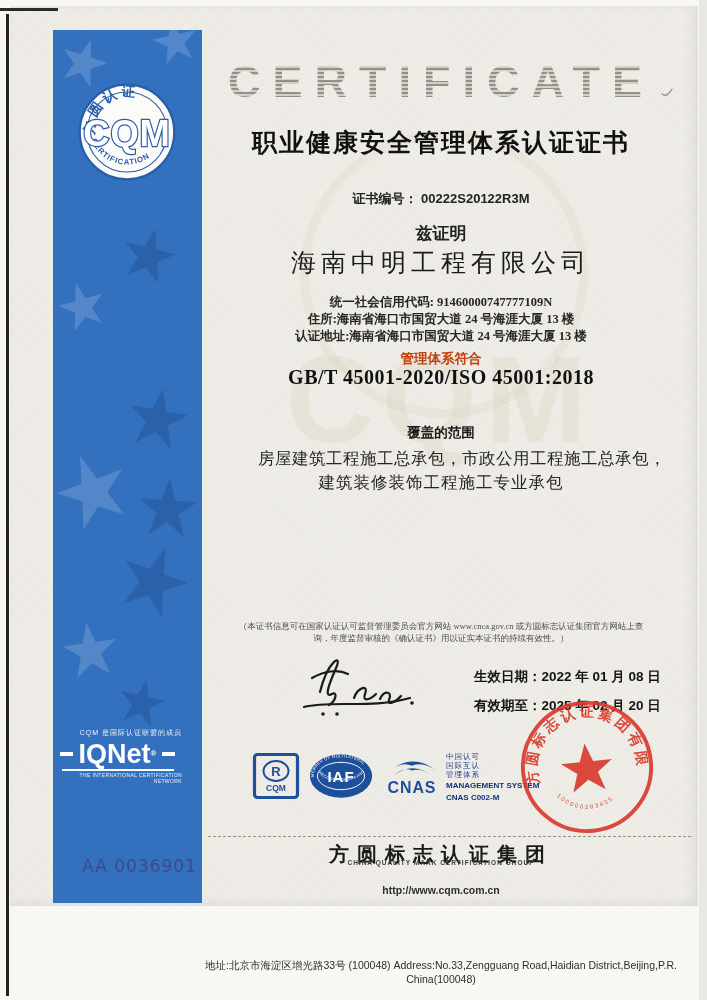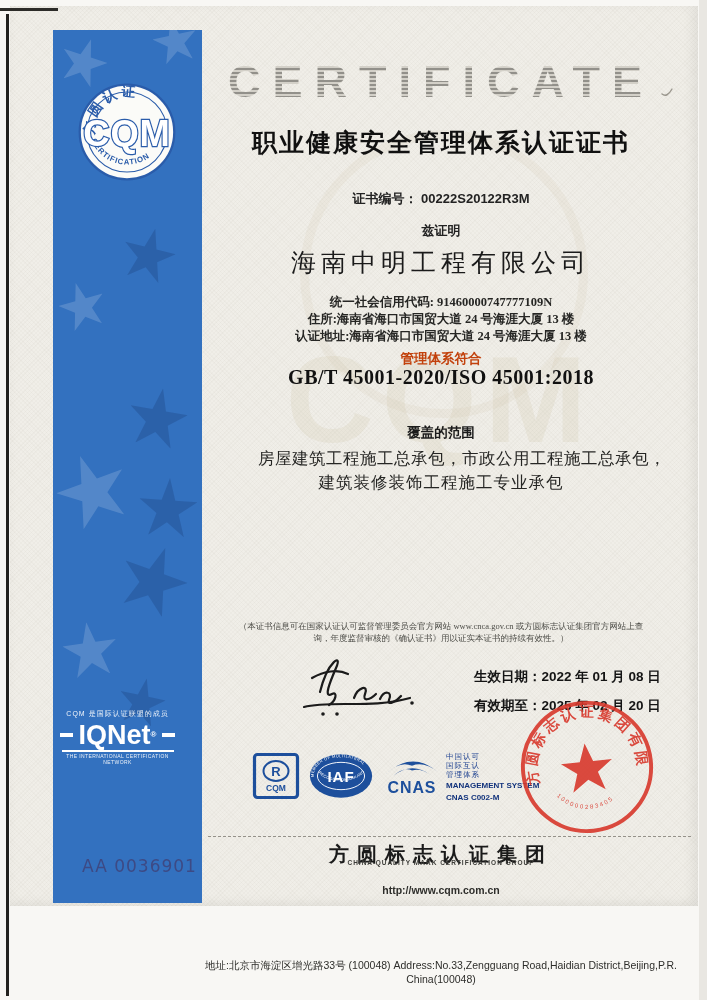--- a/index.html
+++ b/index.html
@@ -20,41 +20,41 @@
   .wm-text{position:absolute;left:255px;top:330px;width:370px;text-align:center;font-size:122px;font-weight:bold;
     letter-spacing:8px;color:rgba(203,193,164,.20);z-index:1;font-family:"Liberation Sans",sans-serif;}
 
   
   .sidebar{position:absolute;left:53px;top:30px;width:149px;height:873px;background:#3371bf;overflow:hidden;z-index:2;}
   .star{position:absolute;clip-path:polygon(50% 0%,61.8% 38.2%,100% 38.2%,69.1% 61.8%,80.9% 100%,50% 76.4%,19.1% 100%,30.9% 61.8%,0% 38.2%,38.2% 38.2%);}
   .star.light{background:rgba(255,255,255,.16);}
   .star.dark{background:rgba(10,30,70,.18);}
   .cqm-logo{position:absolute;left:24px;top:52px;width:100px;height:100px;}
 
-  .iqnet{position:absolute;left:0;top:679px;width:129px;text-align:center;color:#fff;}
+  .iqnet{position:absolute;left:0;top:698px;width:129px;text-align:right;color:#fff;}
   .iqnet-member{font-size:7px;letter-spacing:1px;color:#fff;opacity:.92;}
   .iqnet-row{display:flex;align-items:center;justify-content:center;gap:6px;margin-top:2px;}
   .iq-dash{display:inline-block;width:13px;height:4px;background:#fff;}
   .iq-name{font-size:27px;font-weight:bold;color:#fff;letter-spacing:0px;line-height:28px;}
   .iq-reg{font-size:8px;vertical-align:top;}
   .iq-underline{width:112px;height:2px;background:#fff;margin:1px auto 1px auto;}
   .iqnet-caption{font-size:5px;letter-spacing:.4px;color:#fff;opacity:.9;}
   .sidebar-serial{position:absolute;left:0;top:826px;width:173px;text-align:center;font-size:17px;
     letter-spacing:1px;color:#3d4a85;font-family:"DejaVu Sans",sans-serif;}
 
   
   .content{position:absolute;left:202px;top:0;width:478px;text-align:center;z-index:3;color:#1c1c1c;}
   .abs{position:absolute;left:0;width:478px;text-align:center;}
 
   .cert-heading{top:56px;font-size:45px;font-weight:bold;letter-spacing:12px;
     background:repeating-linear-gradient(180deg,#92908a 0 2px,#d3d0c8 2px 4px);
     -webkit-background-clip:text;background-clip:text;color:transparent;}
   .cert-title{top:126px;font-size:25px;font-weight:bold;letter-spacing:2px;color:#111;}
   .cert-no{top:190px;font-size:13px;font-weight:600;color:#222;}
-  .attest{top:222px;font-size:13px;font-weight:600;color:#222;font-family:"Liberation Serif",serif;}
+  .attest{top:222px;font-size:17px;font-weight:600;color:#222;font-family:"Liberation Serif",serif;}
   .company{top:246px;font-size:25px;letter-spacing:5px;color:#1a1a1a;font-family:"Liberation Serif","DejaVu Serif",serif;}
   .info{font-size:12.5px;font-weight:600;color:#262624;font-family:"Liberation Serif",serif;}
   .credit{top:294px;}
   .addr{top:311px;}
   .cert-addr{top:328px;}
   .sys-heading{top:350px;font-size:13.5px;font-weight:bold;color:#c2410c;}
   .standard{top:366px;font-size:20px;font-weight:bold;color:#111;font-family:"Liberation Serif",serif;letter-spacing:.5px;}
   .scope-heading{top:424px;font-size:13.5px;font-weight:bold;color:#1b1b1b;}
   .scope1{top:448px;font-size:16.5px;color:#262624;font-family:"Liberation Serif","DejaVu Serif",serif;letter-spacing:.5px;padding-left:21px;}
   .scope2{top:472px;font-size:16.5px;color:#262624;font-family:"Liberation Serif","DejaVu Serif",serif;letter-spacing:1px;}

